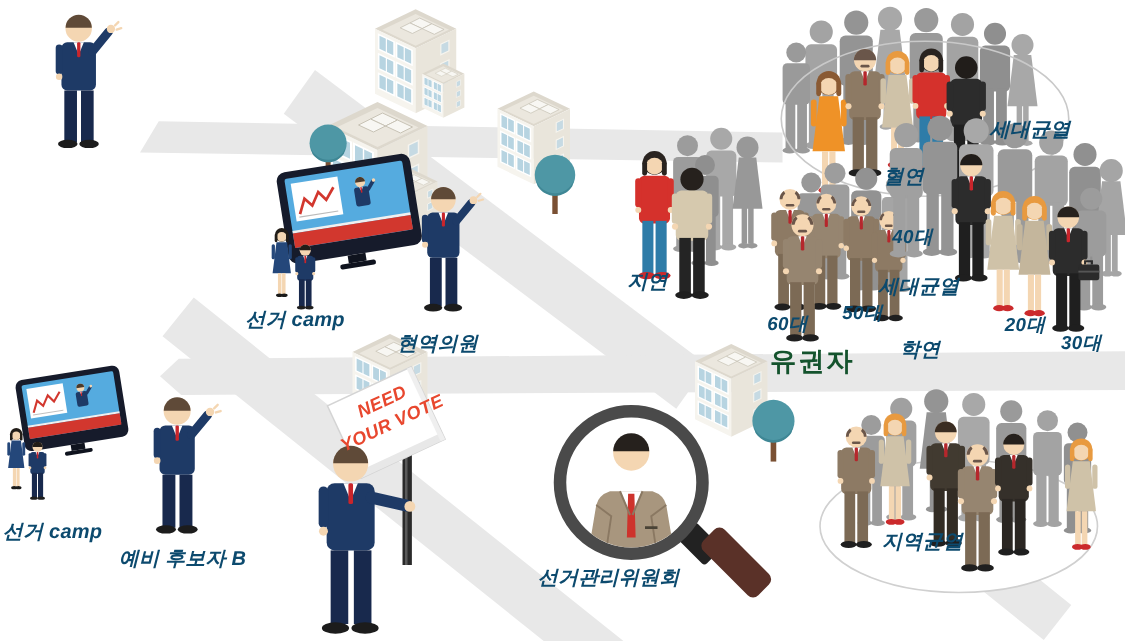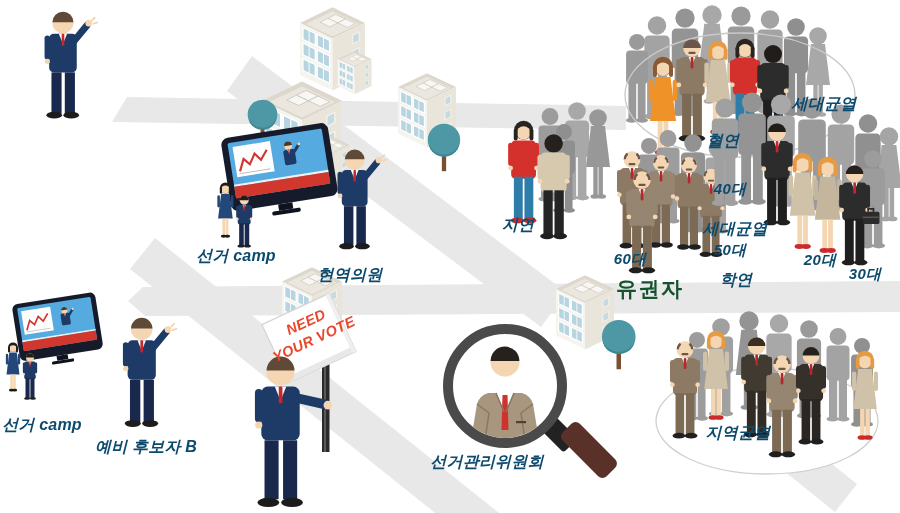--- a/index.html
+++ b/index.html
@@ -1076,21 +1076,21 @@
     </svg>
 
   <div class="lb" style="left:236px;top:246px">선거 camp</div>
   <div class="lb" style="left:350px;top:265px">현역의원</div>
   <div class="lb" style="left:518px;top:215px">지연</div>
   <div class="lb" style="left:723px;top:131px">혈연</div>
   <div class="lb" style="left:824px;top:94px">세대균열</div>
   <div class="lb sm" style="left:730px;top:180px">40대</div>
   <div class="lb" style="left:735px;top:219px">세대균열</div>
   <div class="lb sm" style="left:630px;top:250px">60대</div>
-  <div class="lb sm" style="left:730px;top:241px">50대</div>
+  <div class="lb sm" style="left:690px;top:241px">50대</div>
   <div class="lb sm" style="left:820px;top:251px">20대</div>
   <div class="lb" style="left:736px;top:270px">학연</div>
   <div class="lb sm" style="left:865px;top:265px">30대</div>
   <div class="voters" style="left:616px;top:275px">유권자</div>
   <div class="lb" style="left:42px;top:415px">선거 camp</div>
   <div class="lb" style="left:487px;top:452px">선거관리위원회</div>
   <div class="lb" style="left:146px;top:437px">예비 후보자 B</div>
   <div class="lb" style="left:738px;top:423px">지역균열</div>
   <div class="sign-text">
     <div>NEED</div>

